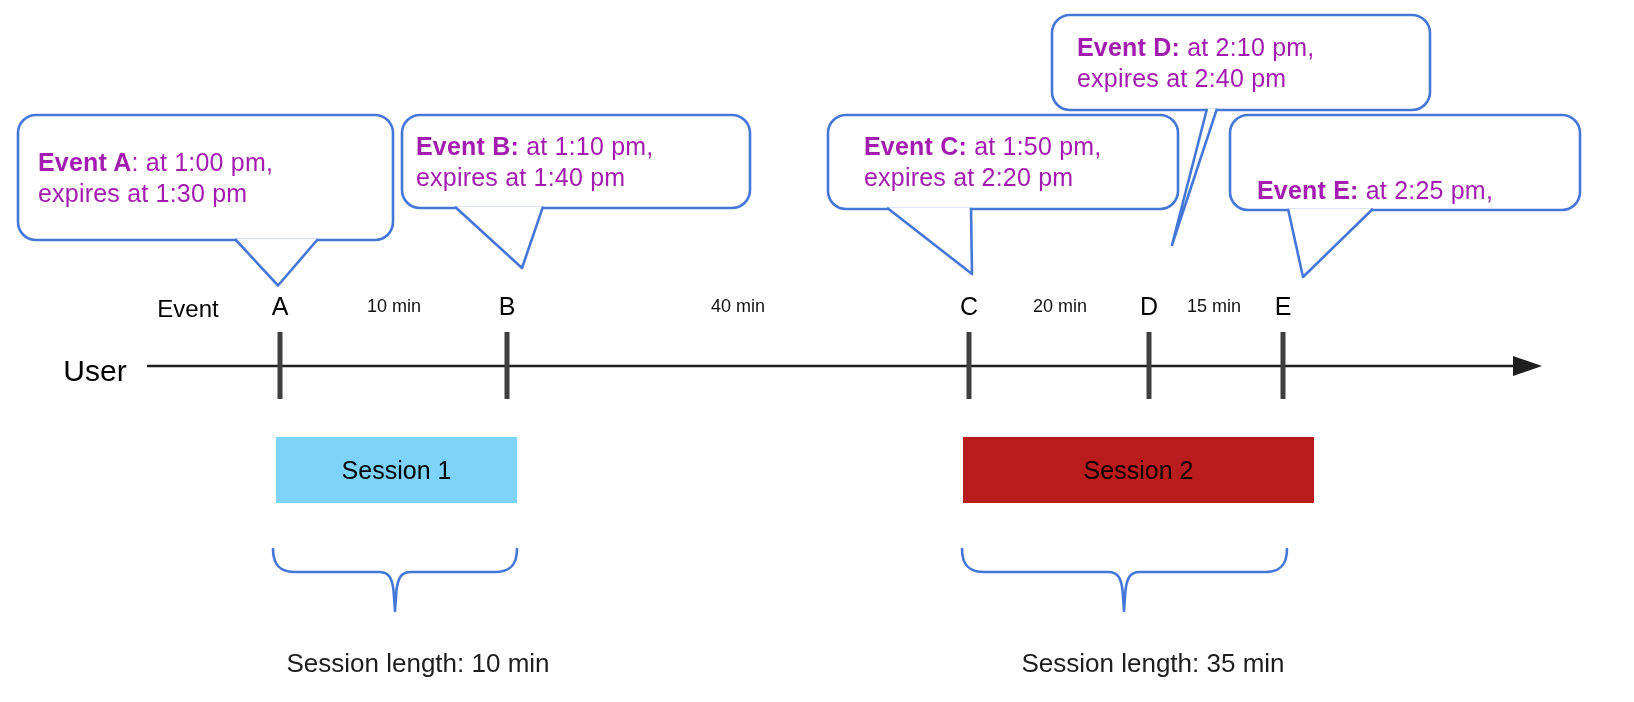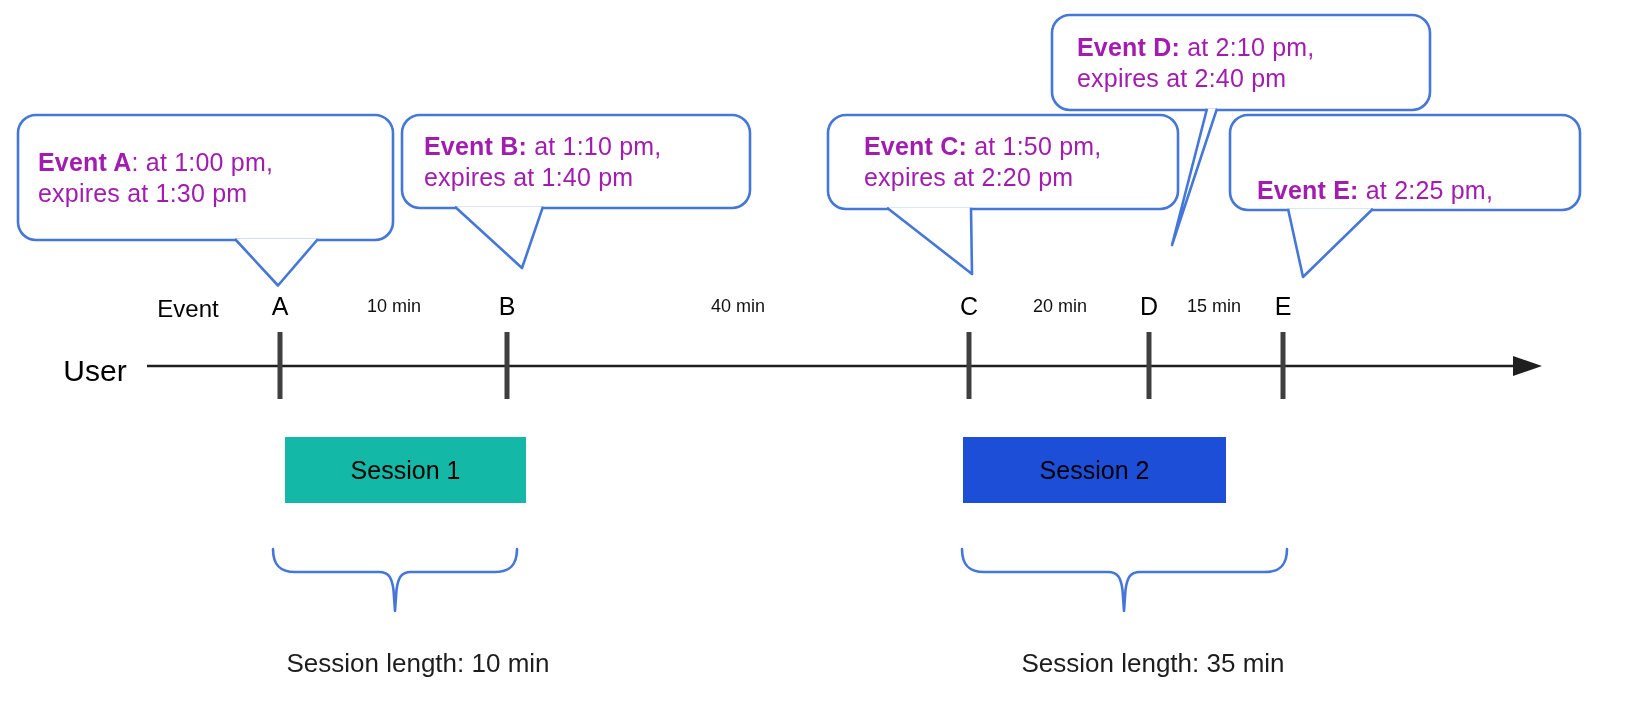--- a/index.html
+++ b/index.html
@@ -65,21 +65,21 @@
     <line x1="1283" y1="332" x2="1283" y2="399" stroke="#3f3f3f" stroke-width="5"></line>
 
     <path d="M273,549 C273,566 281,572 295,572 L379,572 C389,572 392,578 393.5,590 L395,611 L396.5,590 C398,578 401,572 411,572 L495,572 C509,572 517,566 517,549" fill="none" stroke="#4577d8" stroke-width="2.6" stroke-linecap="round" stroke-linejoin="round"></path>
     <path d="M962,549 C962,566 970,572 984,572 L1108,572 C1118,572 1121,578 1122.5,590 L1124,611 L1125.5,590 C1127,578 1130,572 1140,572 L1265,572 C1279,572 1287,566 1287,549" fill="none" stroke="#4577d8" stroke-width="2.6" stroke-linecap="round" stroke-linejoin="round"></path>
   </svg>
 
   <div class="abs bubble-text" style="left:18px;top:115px;width:434px;height:125px;padding-left:20px;">
     <div class="lbl"><span class="b">Event A</span><span>: at 1:00 pm,</span></div>
     <div class="lbl">expires at 1:30 pm</div>
   </div>
-  <div class="abs bubble-text" style="left:402px;top:115px;width:348px;height:93px;padding-left:22px;">
+  <div class="abs bubble-text" style="left:402px;top:115px;width:348px;height:93px;padding-left:14px;">
     <div class="lbl"><span class="b">Event B:</span><span> at 1:10 pm,</span></div>
     <div class="lbl">expires at 1:40 pm</div>
   </div>
   <div class="abs bubble-text" style="left:828px;top:115px;width:350px;height:94px;padding-left:36px;">
     <div class="lbl"><span class="b">Event C:</span><span> at 1:50 pm,</span></div>
     <div class="lbl">expires at 2:20 pm</div>
   </div>
   <div class="abs bubble-text" style="left:1052px;top:15px;width:378px;height:95px;padding-left:25px;">
     <div class="lbl"><span class="b">Event D:</span><span> at 2:10 pm,</span></div>
     <div class="lbl">expires at 2:40 pm</div>
@@ -95,23 +95,23 @@
   <div class="abs lbl tick-lbl center" style="left:507px;top:292px;">B</div>
   <div class="abs lbl tick-lbl center" style="left:969px;top:292px;">C</div>
   <div class="abs lbl tick-lbl center" style="left:1149px;top:292px;">D</div>
   <div class="abs lbl tick-lbl center" style="left:1283px;top:292px;">E</div>
 
   <div class="abs lbl gap-lbl center" style="left:394px;top:296px;">10 min</div>
   <div class="abs lbl gap-lbl center" style="left:738px;top:296px;">40 min</div>
   <div class="abs lbl gap-lbl center" style="left:1060px;top:296px;">20 min</div>
   <div class="abs lbl gap-lbl center" style="left:1214px;top:296px;">15 min</div>
 
-  <div class="session-box" style="left:285px;top:437px;width:241px;height:66px;background:#14b8a6;">
+  <div class="session-box" style="left:276px;top:437px;width:241px;height:66px;background:#7dd3fc;">
     <span class="lbl">Session 1</span>
   </div>
-  <div class="session-box" style="left:963px;top:437px;width:263px;height:66px;background:#1d4ed8;">
+  <div class="session-box" style="left:963px;top:437px;width:351px;height:66px;background:#b91c1c;">
     <span class="lbl">Session 2</span>
   </div>
 
   <div class="abs lbl len-lbl center" style="left:418px;top:648px;">Session length: 10 min</div>
   <div class="abs lbl len-lbl center" style="left:1153px;top:648px;">Session length: 35 min</div>
 
 </div>
 
 </body></html>

